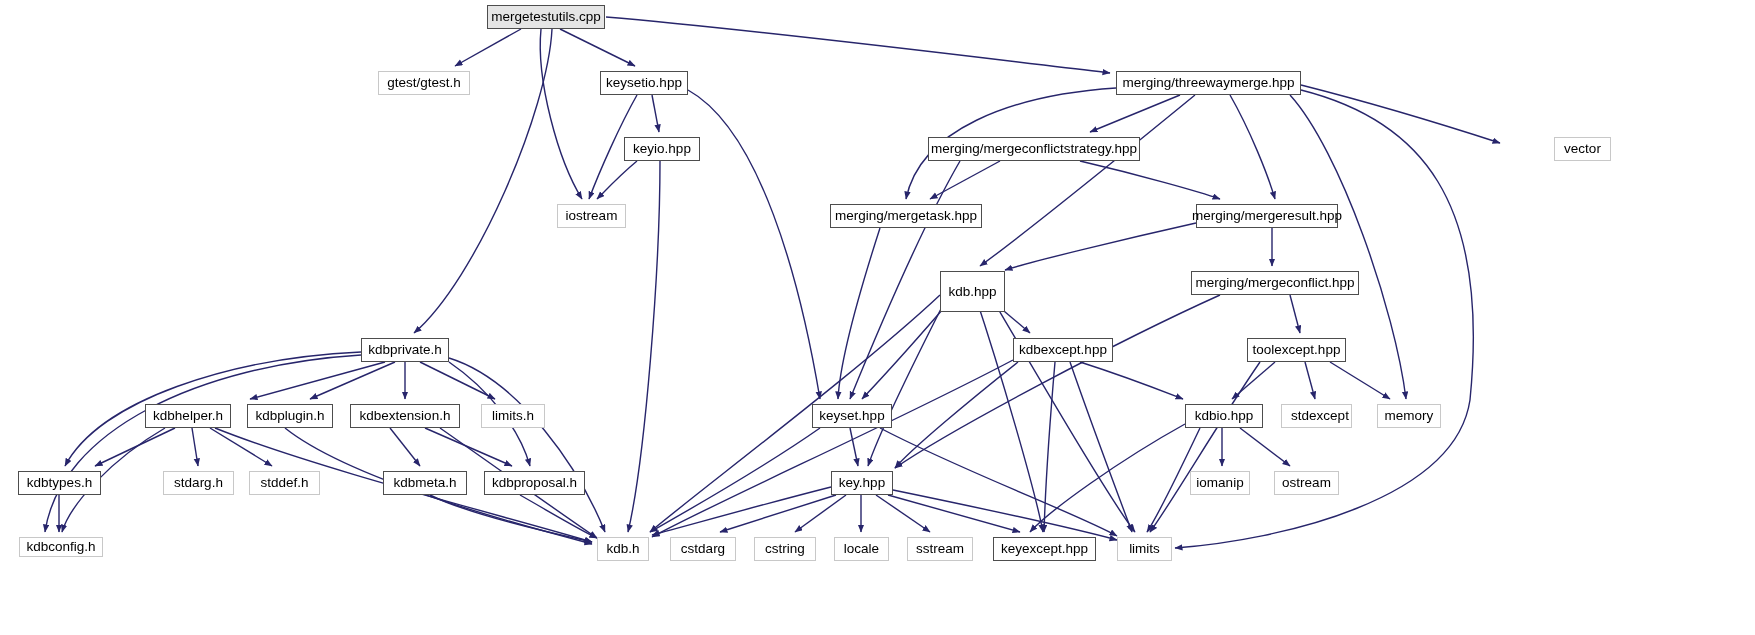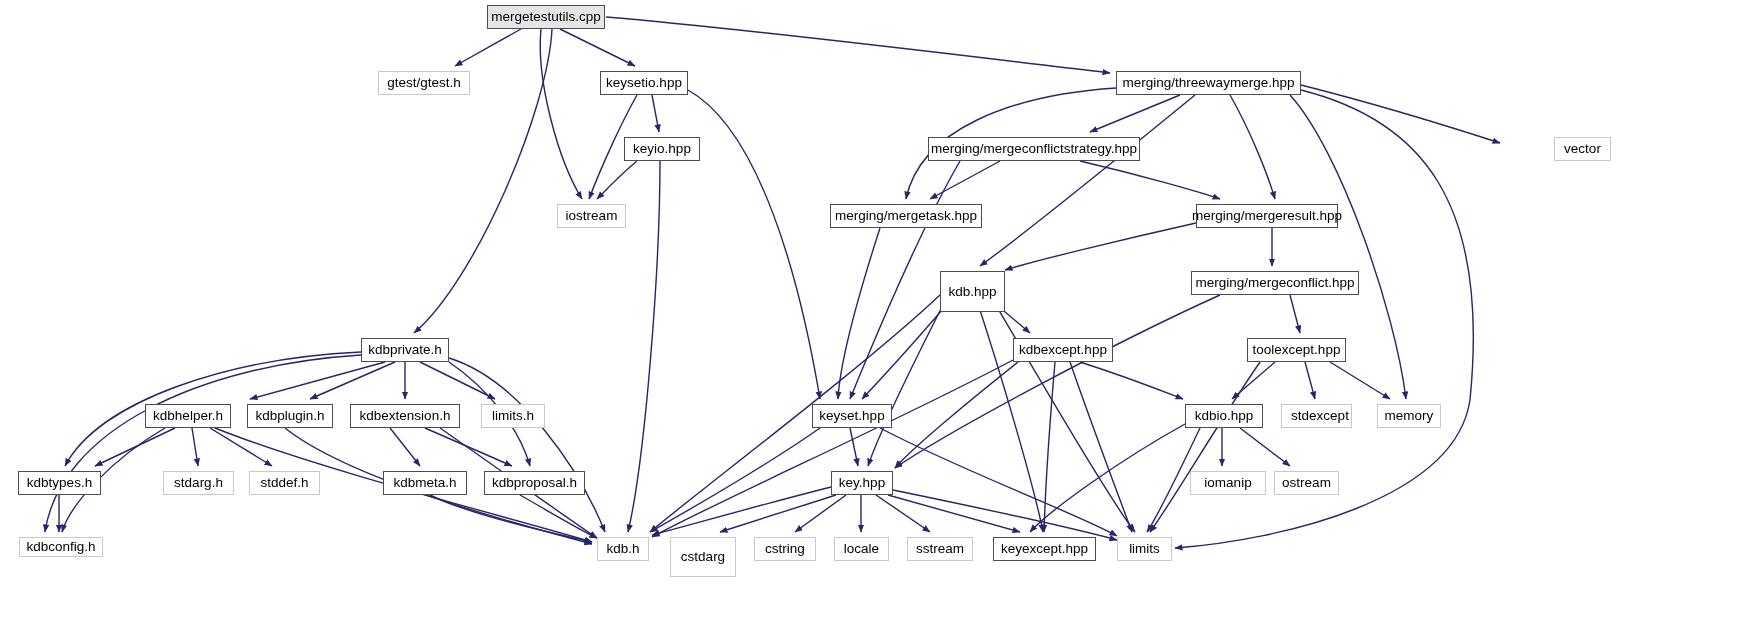--- a/index.html
+++ b/index.html
@@ -131,24 +131,24 @@
       <div class="node hdr" style="left: 812px; top: 404px; width: 80px; height: 24px;">keyset.hpp</div>
       <div class="node hdr" style="left: 1185px; top: 404px; width: 78px; height: 24px;">kdbio.hpp</div>
       <div class="node sys" style="left: 1281px; top: 404px; width: 71px; height: 24px; padding-left: 7px;">stdexcept</div>
       <div class="node sys" style="left: 1377px; top: 404px; width: 64px; height: 24px;">memory</div>
       <div class="node hdr" style="left: 18px; top: 471px; width: 83px; height: 24px;">kdbtypes.h</div>
       <div class="node sys" style="left: 163px; top: 471px; width: 71px; height: 24px;">stdarg.h</div>
       <div class="node sys" style="left: 249px; top: 471px; width: 71px; height: 24px;">stddef.h</div>
       <div class="node hdr" style="left: 383px; top: 471px; width: 84px; height: 24px;">kdbmeta.h</div>
       <div class="node hdr" style="left: 484px; top: 471px; width: 101px; height: 24px;">kdbproposal.h</div>
       <div class="node hdr" style="left: 831px; top: 471px; width: 62px; height: 24px;">key.hpp</div>
-      <div class="node sys" style="left: 1190px; top: 471px; width: 76px; height: 24px;">iomanip</div>
+      <div class="node sys" style="left: 1190px; top: 471px; width: 60px; height: 24px;">iomanip</div>
       <div class="node sys" style="left: 1274px; top: 471px; width: 65px; height: 24px;">ostream</div>
       <div class="node sys" style="left: 19px; top: 537px; width: 84px; height: 20px;">kdbconfig.h</div>
       <div class="node sys" style="left: 597px; top: 537px; width: 52px; height: 24px;">kdb.h</div>
-      <div class="node sys" style="left: 670px; top: 537px; width: 66px; height: 40px;">cstdarg</div>
+      <div class="node sys" style="left: 670px; top: 537px; width: 66px; height: 24px;">cstdarg</div>
       <div class="node sys" style="left: 754px; top: 537px; width: 62px; height: 24px;">cstring</div>
       <div class="node sys" style="left: 834px; top: 537px; width: 55px; height: 24px;">locale</div>
       <div class="node sys" style="left: 907px; top: 537px; width: 66px; height: 24px;">sstream</div>
       <div class="node hdr" style="left: 993px; top: 537px; width: 103px; height: 24px;">keyexcept.hpp</div>
       <div class="node sys" style="left: 1117px; top: 537px; width: 55px; height: 24px;">limits</div>
     </div>
 </div>
 
 </body></html>

